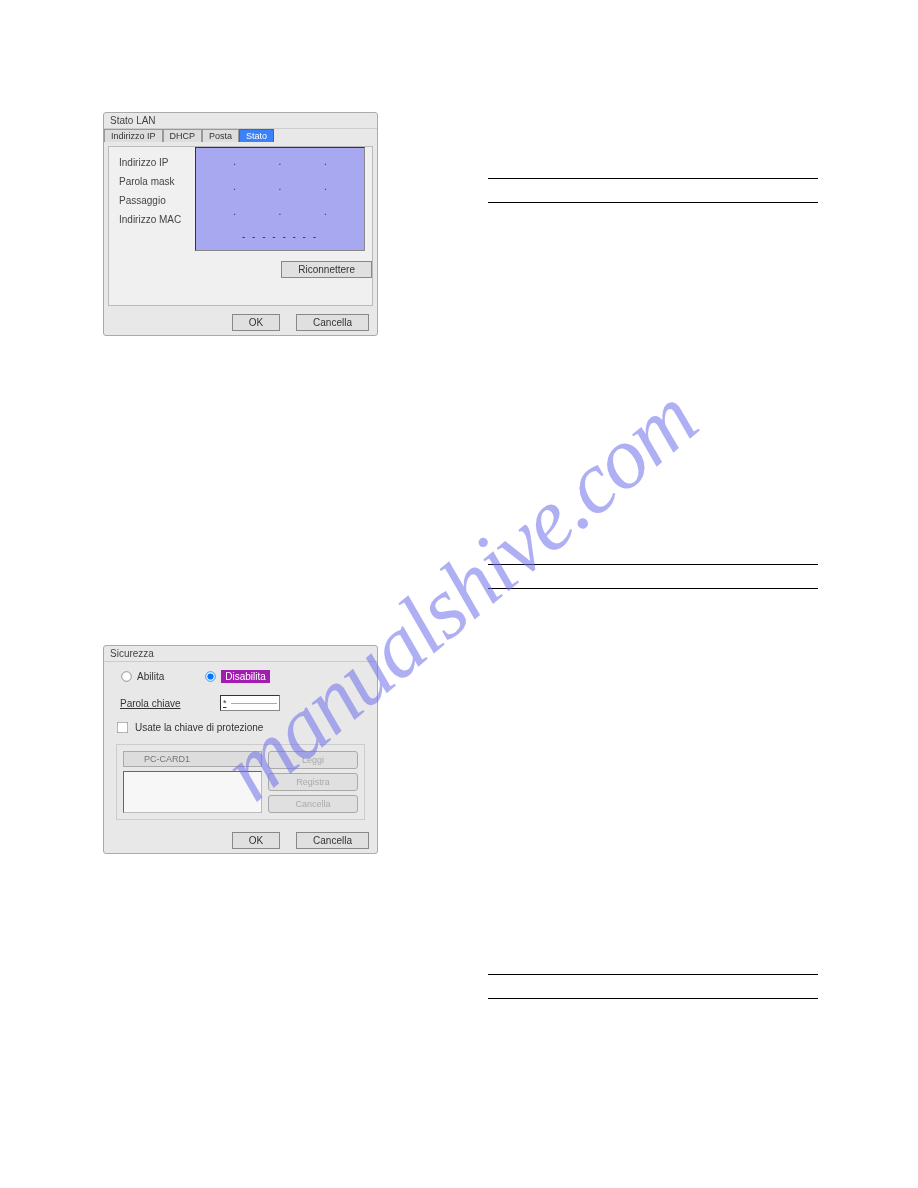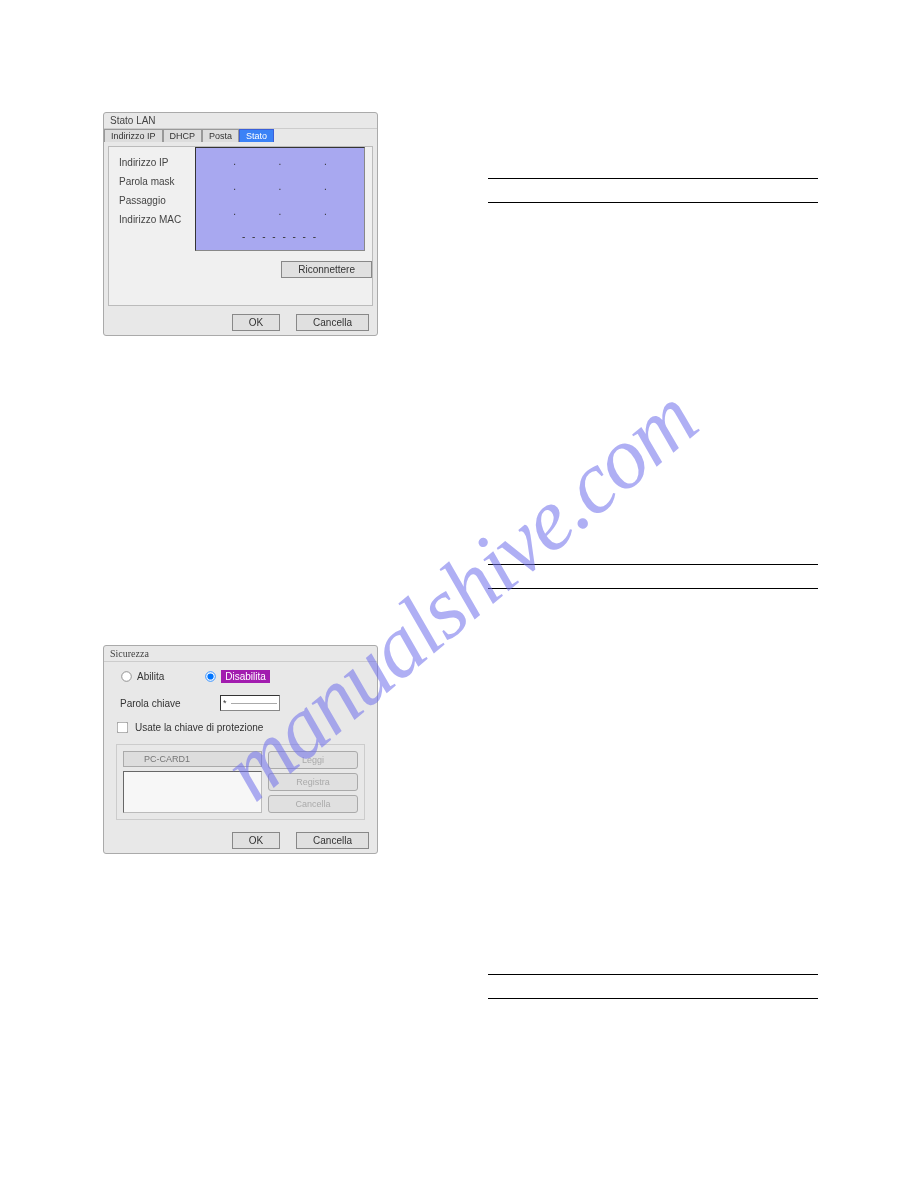--- a/index.html
+++ b/index.html
@@ -91,31 +91,30 @@
     border: 1px solid #aaa;
     border-radius: 3px;
     font-size: 10px;
     z-index: 2;
   }
   .dialog2 .title {
     padding: 2px 6px;
     font-size: 10px;
     color: #444;
     border-bottom: 1px solid #ccc;
-    font-family: Liberation Serif, serif;
   }
   .radios { display: flex; padding: 8px 16px; gap: 40px; align-items: center; }
   .radio { display: flex; align-items: center; gap: 4px; font-size: 10px; }
   .radio input { transform: scale(0.8); }
   .radio-highlight {
     background: #a21caf;
     color: #fff;
     padding: 1px 4px;
   }
-  .pw-row { display: flex; align-items: center; padding: 4px 16px; gap: 20px; }
+  .pw-row { display: flex; align-items: center; padding: 4px 16px; gap: 20px; text-decoration: underline; }
   .pw-label { width: 80px; font-size: 10px; }
   .pw-input {
     width: 60px;
     height: 16px;
     border: 1px inset #888;
     background: #fff;
     display: flex;
     align-items: center;
     padding: 0 2px;
   }

